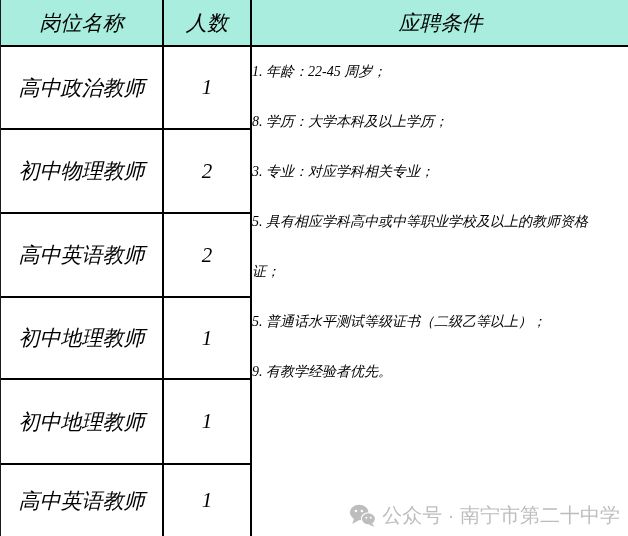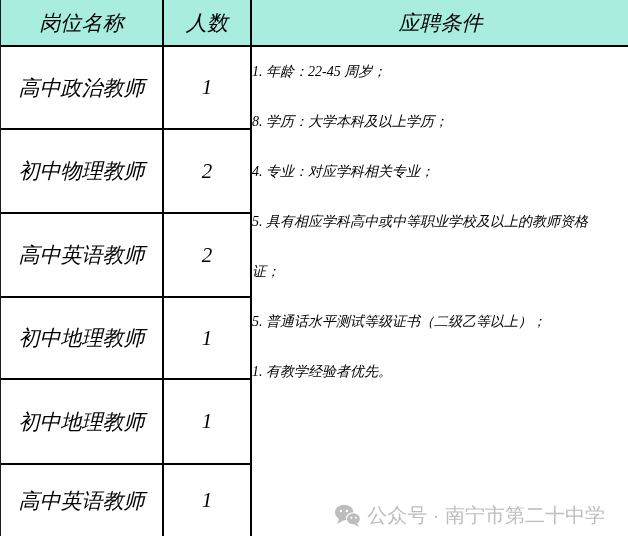--- a/index.html
+++ b/index.html
@@ -50,21 +50,21 @@
     vertical-align: top;
     padding: 46px 0 0 12px;
   }
   .cond {
     width: 348px;
     font-size: 14px;
     line-height: 50px;
   }
   .watermark {
     position: absolute;
-    right: 23px;
+    right: 8px;
     bottom: 7px;
     display: flex;
     align-items: center;
     gap: 6px;
     color: #BDBDBD;
     font-size: 20px;
     font-family: "Liberation Sans", "DejaVu Sans", sans-serif;
     white-space: nowrap;
   }
   .wm-icon { display: inline-flex; align-items: center; }
@@ -86,24 +86,24 @@
         <th>应聘条件</th>
       </tr>
     </thead>
     <tbody>
       <tr class="r1">
         <td class="pos-cell">高中政治教师</td>
         <td class="count-cell">1</td>
         <td class="conditions-cell" rowspan="6">
           <div class="cond">1. 年龄：22-45 周岁；</div>
           <div class="cond">8. 学历：大学本科及以上学历；</div>
-          <div class="cond">4. 专业：对应学科相关专业；</div>
+          <div class="cond">3. 专业：对应学科相关专业；</div>
           <div class="cond">5. 具有相应学科高中或中等职业学校及以上的教师资格证；</div>
           <div class="cond">5. 普通话水平测试等级证书（二级乙等以上）；</div>
-          <div class="cond">1. 有教学经验者优先。</div>
+          <div class="cond">9. 有教学经验者优先。</div>
         </td>
       </tr>
       <tr class="r2">
         <td class="pos-cell">初中物理教师</td>
         <td class="count-cell">2</td>
       </tr>
       <tr class="r3">
         <td class="pos-cell">高中英语教师</td>
         <td class="count-cell">2</td>
       </tr>

